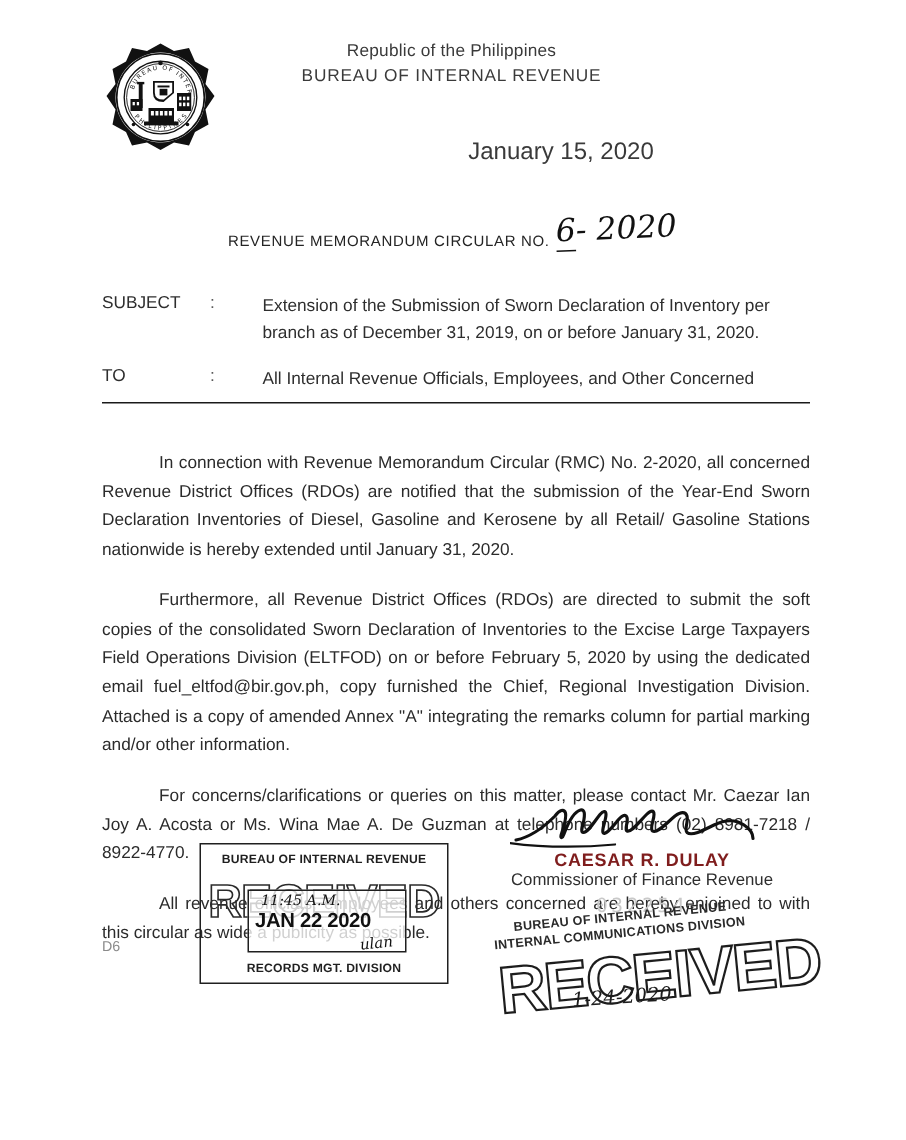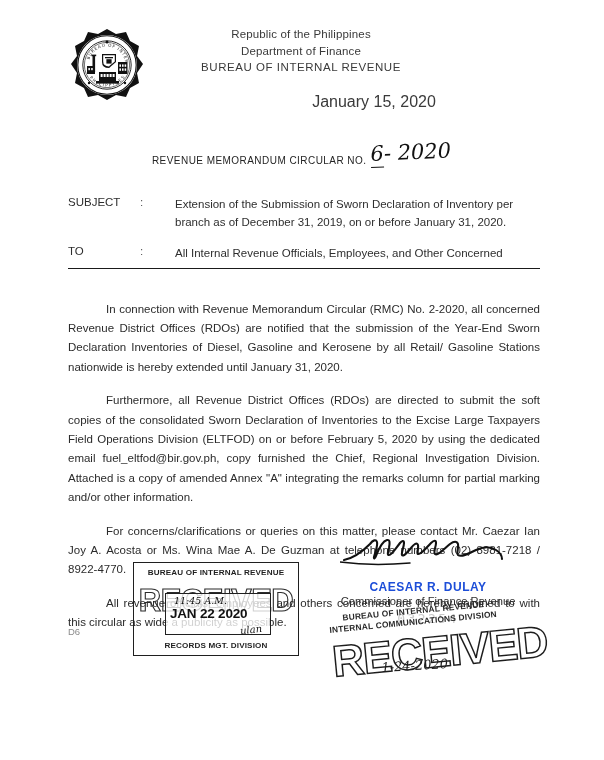--- a/index.html
+++ b/index.html
@@ -163,22 +163,22 @@
   }
   .sig-mark svg {
     position: absolute;
     left: 24px;
     top: -4px;
   }
   .sig-name {
     font-size: 12px;
     font-weight: bold;
     letter-spacing: 0.5px;
-    color: #1d4ed8;
-    margin-top: 14px;
+    color: #7f1d1d;
+    margin-top: 0;
   }
   .sig-title {
     font-size: 11.2px;
     color: #2e2e2e;
     margin-top: 1px;
   }
   .sig-refnum {
     margin-top: 4px;
     font-size: 13px;
     letter-spacing: 2.4px;
@@ -362,21 +362,20 @@
         <rect x="28" y="53" width="23" height="2.6" fill="#111111"></rect>
         <circle cx="39" cy="14" r="1.5" fill="#111111"></circle>
         <circle cx="21" cy="55" r="1.2" fill="#111111"></circle>
         <circle cx="57" cy="55" r="1.2" fill="#111111"></circle>
       </g>
     </svg>
   </div>
 
   <div class="letterhead">
     <div class="lh-line">Republic of the Philippines</div>
-    <div class="lh-line">Department of Finance</div>
     <div class="lh-line bureau">BUREAU OF INTERNAL REVENUE</div>
   </div>
 
   <div class="doc-date">January 15, 2020</div>
 
   <div class="title-row">
     <span class="title-text">REVENUE MEMORANDUM CIRCULAR NO.</span><span class="title-handwritten"><span class="hw-num">6</span><span>- 2020</span></span>
   </div>
 
   <div class="meta-block">

